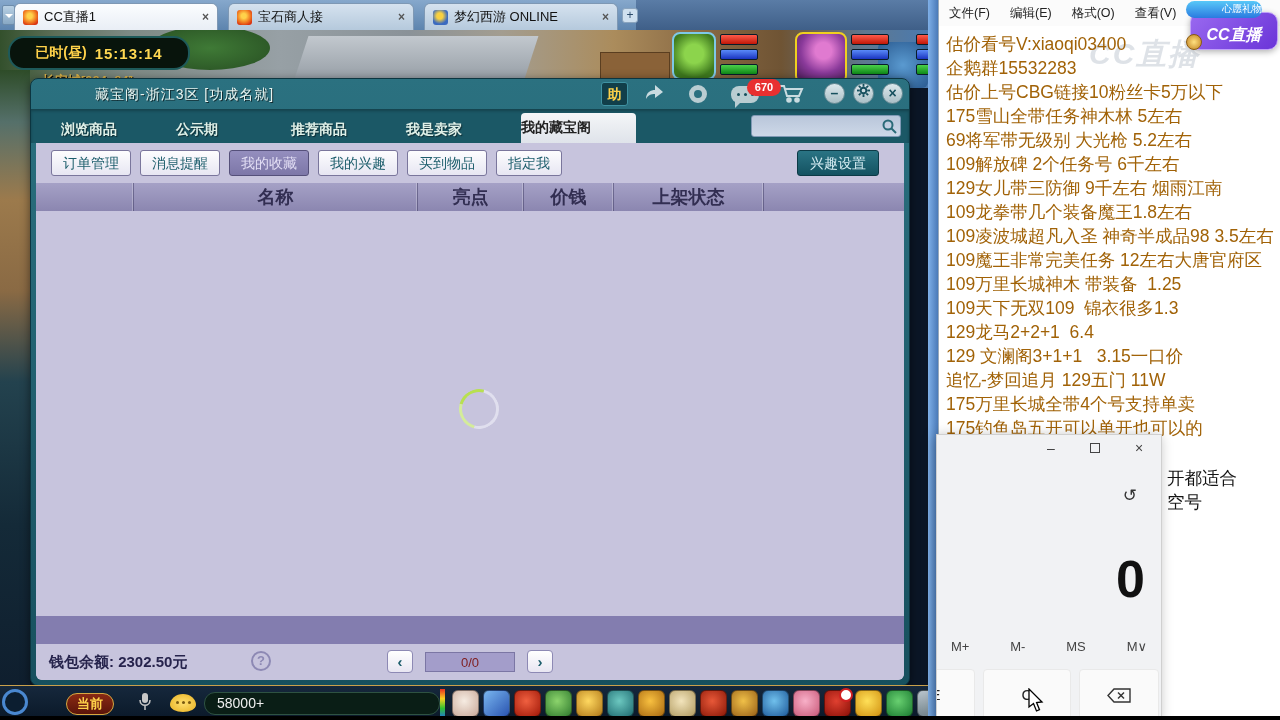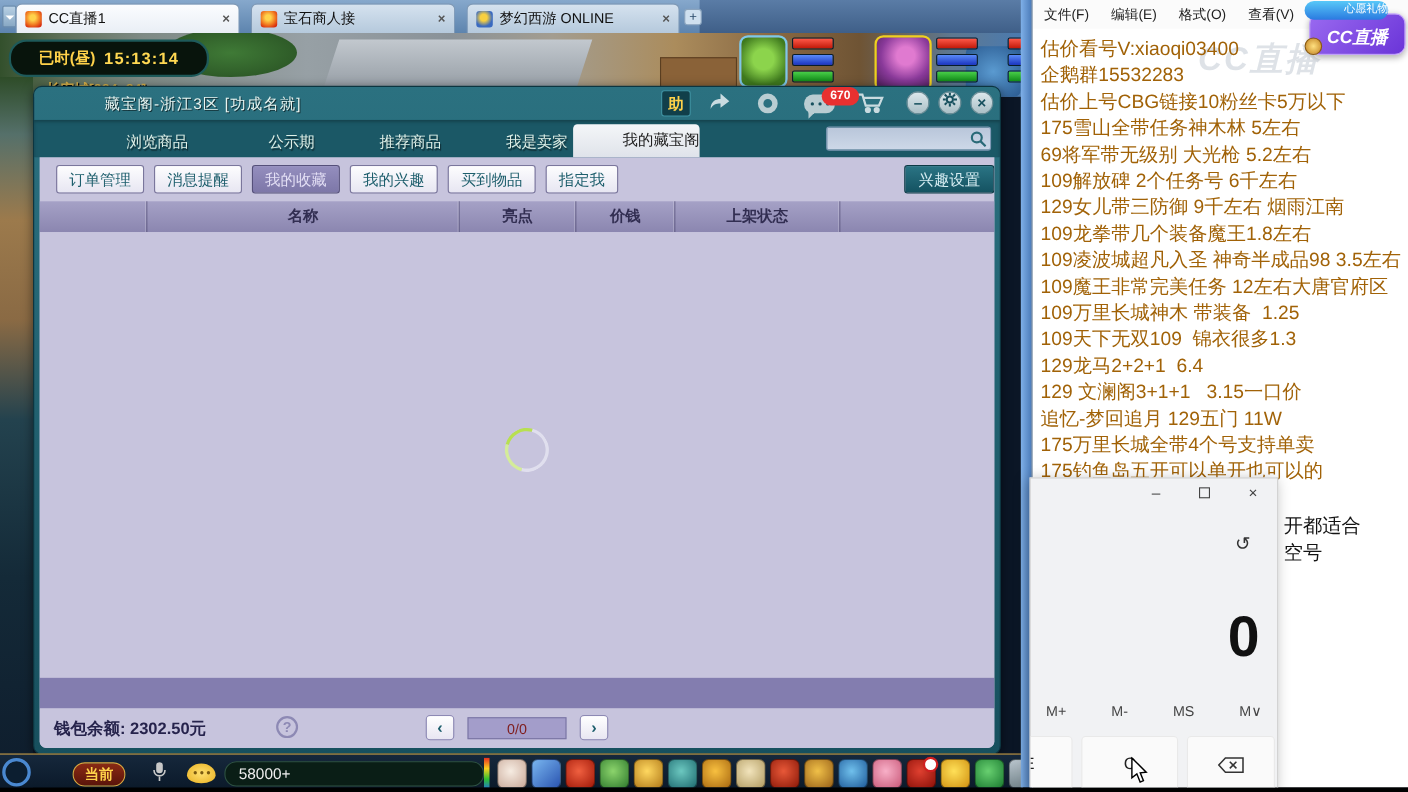--- a/index.html
+++ b/index.html
@@ -65,38 +65,38 @@
 .bubble::after{content:"";position:absolute;left:6px;top:7px;width:3px;height:3px;border-radius:50%;background:#17505e;
   box-shadow:7px 0 0 #17505e,14px 0 0 #17505e}
 #chat-badge{left:716px;top:0;min-width:34px;height:17px;background:#e83030;border-radius:9px;color:#fff;
   font-size:11px;font-weight:bold;text-align:center;line-height:16px;padding:0 4px;z-index:3}
 #cart-icon{left:748px;top:5px}
 .circlebtn{top:4px;width:21px;height:21px;border-radius:50%;background:linear-gradient(#dce8ec,#aabfc6);
   color:#17505e;font-weight:bold;text-align:center;line-height:19px;font-size:14px;border:1px solid #6e8f98}
 #min-btn{left:793px}#gear-btn{left:822px;line-height:15px}#close-btn{left:851px}
 
 #navrow{left:0;top:30px;width:878px;height:34px;background:#1b5866;box-shadow:inset 0 2px 3px rgba(0,0,0,.25)}
-.ntab{top:6px;height:28px;width:110px;color:#dff0e8;font-size:14px;font-weight:normal;text-align:right;
+.ntab{top:6px;height:28px;width:110px;color:#dff0e8;font-size:14px;font-weight:bold;text-align:left;
   line-height:28px;text-shadow:1px 1px 1px rgba(0,0,0,.5)}
 #ntab0{left:30px}#ntab1{left:145px}#ntab2{left:260px}#ntab3{left:375px}
 #ntab4{left:490px;width:115px;top:4px;height:30px;background:linear-gradient(#f4f6f8,#dfe3ea);
   color:#222;border-radius:4px 4px 0 0;text-shadow:none}
 #searchbox{right:8px;top:6px;width:150px;height:22px;background:linear-gradient(#b9c6da,#cdd8e8);
   border:1px solid #7f99b5;border-radius:3px}
 #searchbox svg{position:absolute;right:3px;top:3px}
 
 #panel{left:5px;top:64px;right:5px;bottom:5px;background:#c7c4dd;border-radius:0 0 6px 6px;
   display:flex;flex-direction:column;overflow:hidden}
 #subtabs{height:40px;display:flex;align-items:center;gap:9px;padding-left:15px;position:relative;flex:0 0 auto}
 .stab{height:26px;padding:0 11px;background:linear-gradient(#fdfdfe,#e7e6f2);border:1px solid #7a769c;
   border-radius:3px;font-size:14px;color:#1d5e6c;line-height:24px}
 .stab.active{background:linear-gradient(#948ebe,#7d77a8);color:#e2def4;border-color:#55507a}
-#interest-btn{position:absolute;right:0;top:7px;height:26px;padding:0 12px;background:linear-gradient(#2a7484,#145261);
+#interest-btn{position:absolute;right:25px;top:7px;height:26px;padding:0 12px;background:linear-gradient(#2a7484,#145261);
   border:1px solid #0c3a46;border-radius:3px;color:#d5ecf2;font-size:14px;line-height:24px}
-#thead{height:28px;display:flex;background:linear-gradient(#a5a1c6,#8b86b0);color:#322e52;font-size:14px;font-weight:bold;flex:0 0 auto}
+#thead{height:28px;display:flex;background:linear-gradient(#a5a1c6,#8b86b0);color:#322e52;font-size:18px;font-weight:bold;flex:0 0 auto}
 .th{display:flex;align-items:center;justify-content:center;border-right:1px solid rgba(60,56,96,.5);
   box-shadow:inset -1px 0 0 rgba(255,255,255,.25)}
 .th.c0{width:98px}.th.c1{width:284px}.th.c2{width:106px}.th.c3{width:90px}.th.c4{width:150px}
 .th.c5{flex:1;border-right:none;box-shadow:none}
 #content{flex:1;position:relative;background:#c7c4dd}
 #spinner{position:absolute;left:423px;top:178px;width:40px;height:40px;border-radius:50%;
   border:3px solid rgba(250,250,255,.5);border-top-color:#b8e050;border-left-color:#d4ec9a;transform:rotate(-30deg)}
 #band{height:28px;background:#837daf;flex:0 0 auto}
 #cbg-footer{height:36px;position:relative;background:#c7c4dd;border-radius:0 0 6px 6px;flex:0 0 auto}
 #wallet{position:absolute;left:13px;top:9px;font-size:15px;color:#26234c;font-weight:600}

